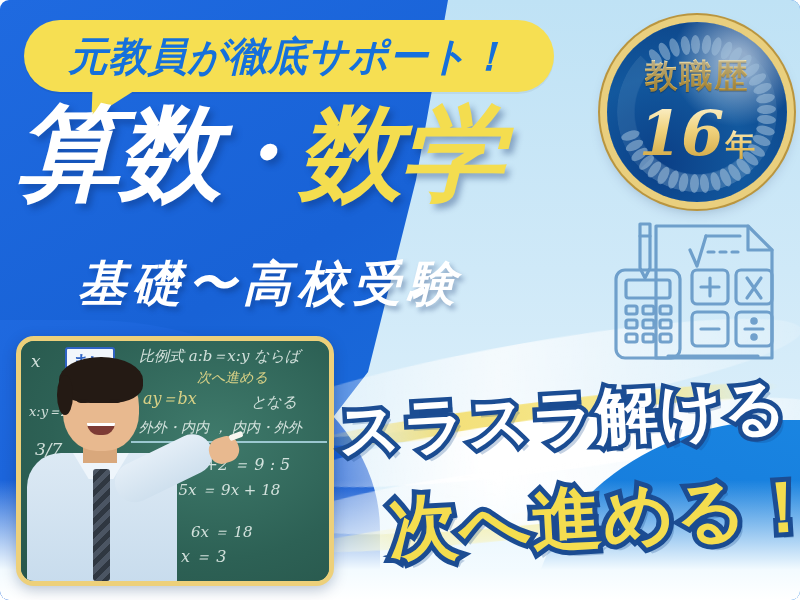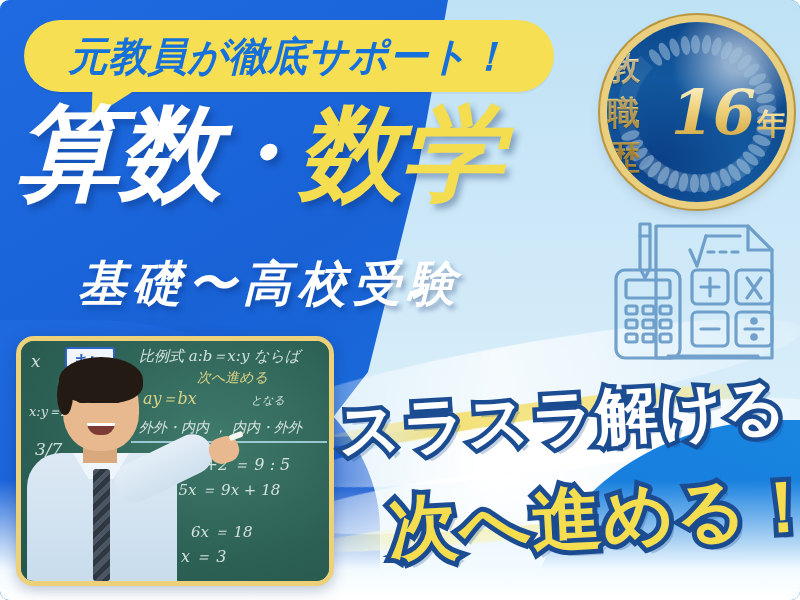--- a/index.html
+++ b/index.html
@@ -106,21 +106,21 @@
   }
 
   
   #badge{
     position:absolute;left:607px;top:22px;width:180px;height:180px;
     border-radius:50%;
     background:
       radial-gradient(circle at 72% 22%, rgba(255,255,255,.55) 0 6%, rgba(255,255,255,0) 34%),
       radial-gradient(circle at 30% 78%, #0b3f86 0%, #12589e 45%, #0a3b7e 100%);
     box-shadow:0 0 0 7px #e9cf7e, 0 0 0 9px #b9953f, 0 6px 16px rgba(0,30,80,.4);
-    display:flex;align-items:center;justify-content:center;
+    display:flex;flex-direction:column;align-items:center;justify-content:center;
     overflow:hidden;
   }
   #badge .wreath{
     position:absolute;inset:10px;border-radius:50%;
     border:18px solid rgba(150,185,215,.30);
     border-top-color:transparent;border-right-color:rgba(150,185,215,.14);
     border-left-color:rgba(150,185,215,.14);
     mask:radial-gradient(circle,transparent 54%,#000 56%);
   }
   #badge .leaf{
@@ -164,21 +164,21 @@
     background:
       radial-gradient(ellipse at 62% 40%, #3f7a6b 0%, #2d6155 60%, #27564b 100%);
   }
   .chalk{
     position:absolute;color:#eef6f2;font-family:"DejaVu Serif","Liberation Serif",serif;
     opacity:.85;white-space:nowrap;font-style:italic;
   }
   .chalk.l1{left:118px;top:6px;font-size:15px;}
   .chalk.l2{left:176px;top:28px;font-size:14px;color:#f4e28c;}
   .chalk.l3{left:122px;top:48px;font-size:16px;color:#f4e28c;}
-  .chalk.l3b{left:230px;top:52px;font-size:11px;text-align:center;}
+  .chalk.l3b{left:230px;top:52px;font-size:15px;text-align:center;}
   .chalk.l4{left:118px;top:78px;font-size:14px;}
   .chalk.l5{left:150px;top:114px;font-size:16px;}
   .chalk.l6{left:148px;top:140px;font-size:15px;}
   .chalk.l7{left:170px;top:182px;font-size:15px;}
   .chalk.l8{left:160px;top:206px;font-size:16px;}
   .chalk.x1{left:10px;top:10px;font-size:17px;}
   .chalk.x2{left:8px;top:62px;font-size:13px;}
   .chalk.x3{left:14px;top:98px;font-size:17px;}
   .board-line{position:absolute;left:110px;top:100px;width:196px;height:2px;background:rgba(190,230,245,.75);}
   .board-sticker{

